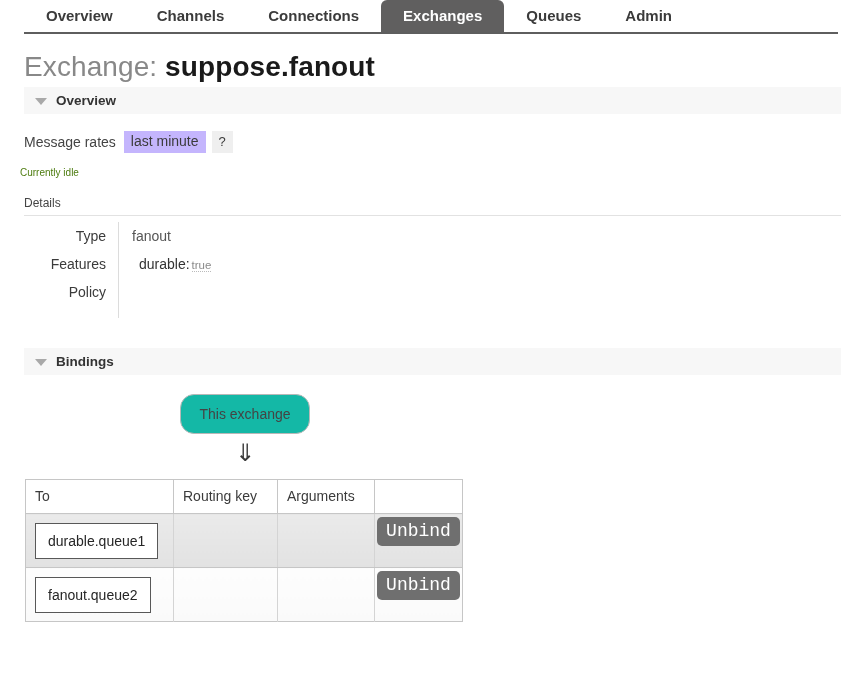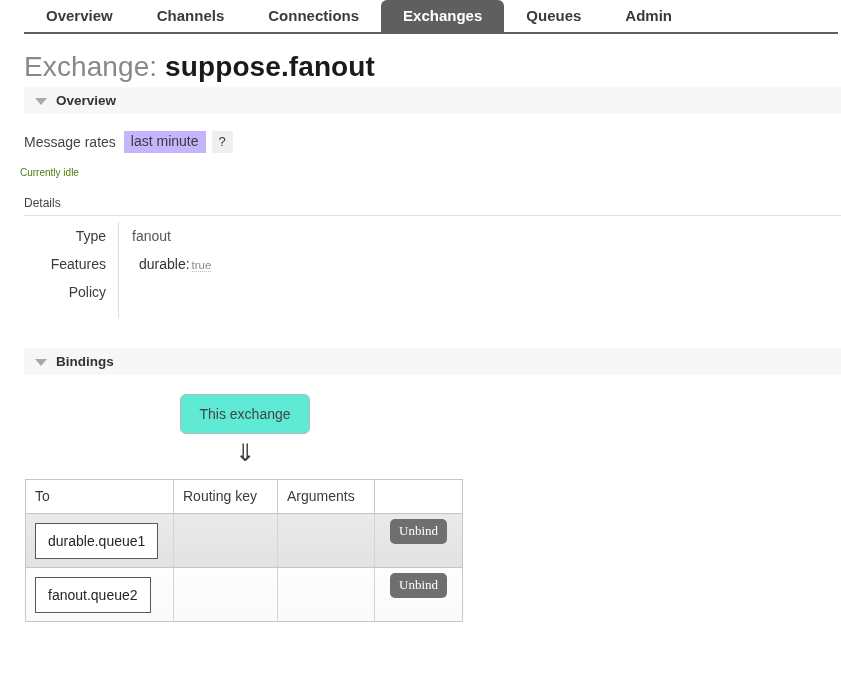--- a/index.html
+++ b/index.html
@@ -188,22 +188,22 @@
     margin: 19px 0 0 0;
     display: flex;
     flex-direction: column;
     align-items: center;
     width: 466px;
     padding-left: 24px;
     box-sizing: border-box;
   }
   #this-exchange-box {
     border: 1px solid #b8b8b8;
-    border-radius: 6px;
-    background: #5eead4;
+    border-radius: 14px;
+    background: #14b8a6;
     padding: 11px 18px;
     font-size: 14px;
     color: #444444;
     cursor: pointer;
   }
   #binding-arrow {
     font-size: 24px;
     line-height: 24px;
     color: #3a3a3a;
     margin-top: 7px;
@@ -264,22 +264,22 @@
   }
   .unbind-cell {
     text-align: center;
   }
   .unbind-btn {
     display: inline-block;
     background: #6f6f6f;
     color: #ffffff;
     border: none;
     border-radius: 5px;
-    font-size: 13px;
-    font-family: Liberation Serif, serif;
+    font-size: 18px;
+    font-family: Liberation Mono, monospace;
     padding: 4px 9px 5px 9px;
     cursor: pointer;
     margin-bottom: 18px;
   }
   .col-to      { width: 148px; }
   .col-routing { width: 104px; }
   .col-args    { width: 97px; }
   .col-actions { width: 88px; }
 </style>
 </head>

